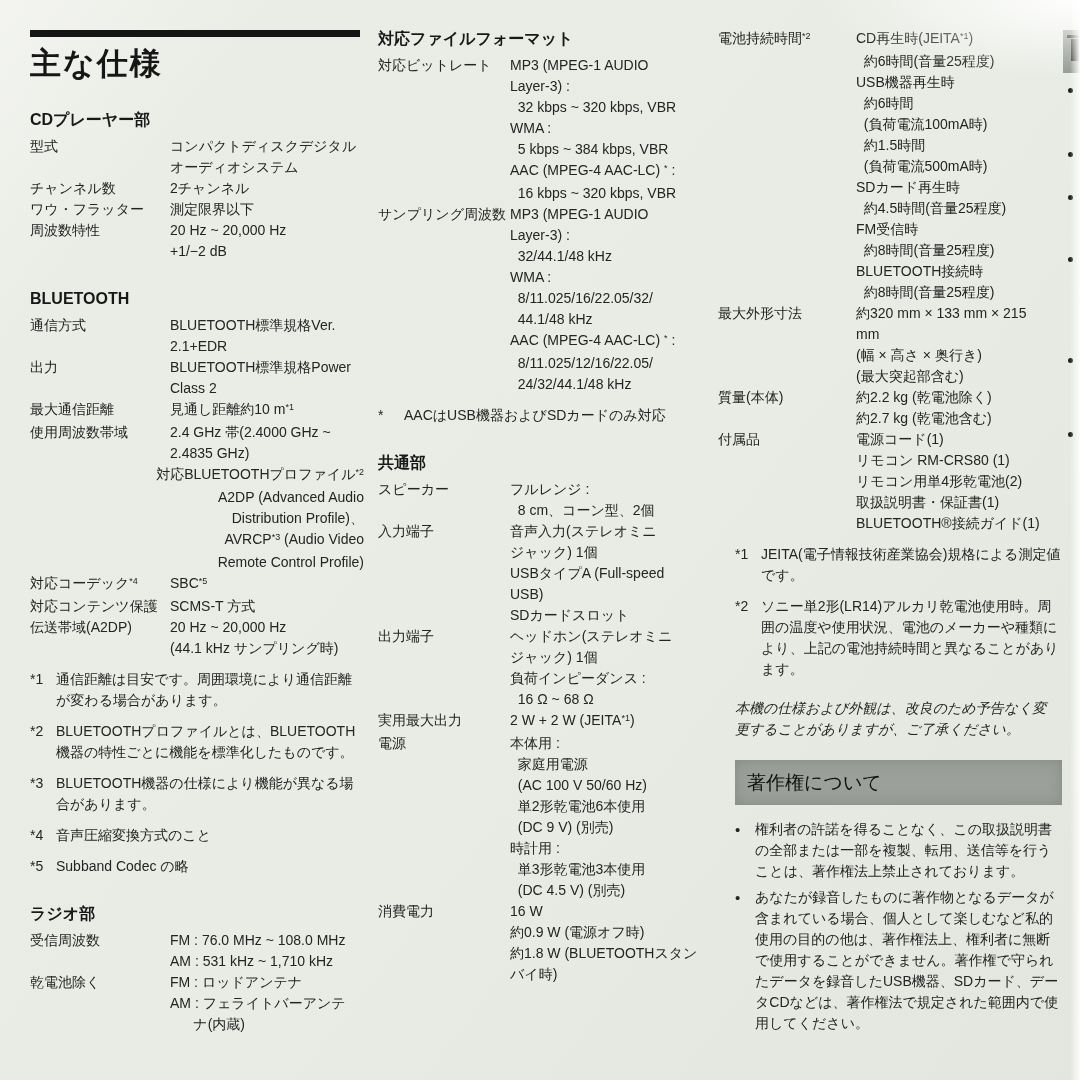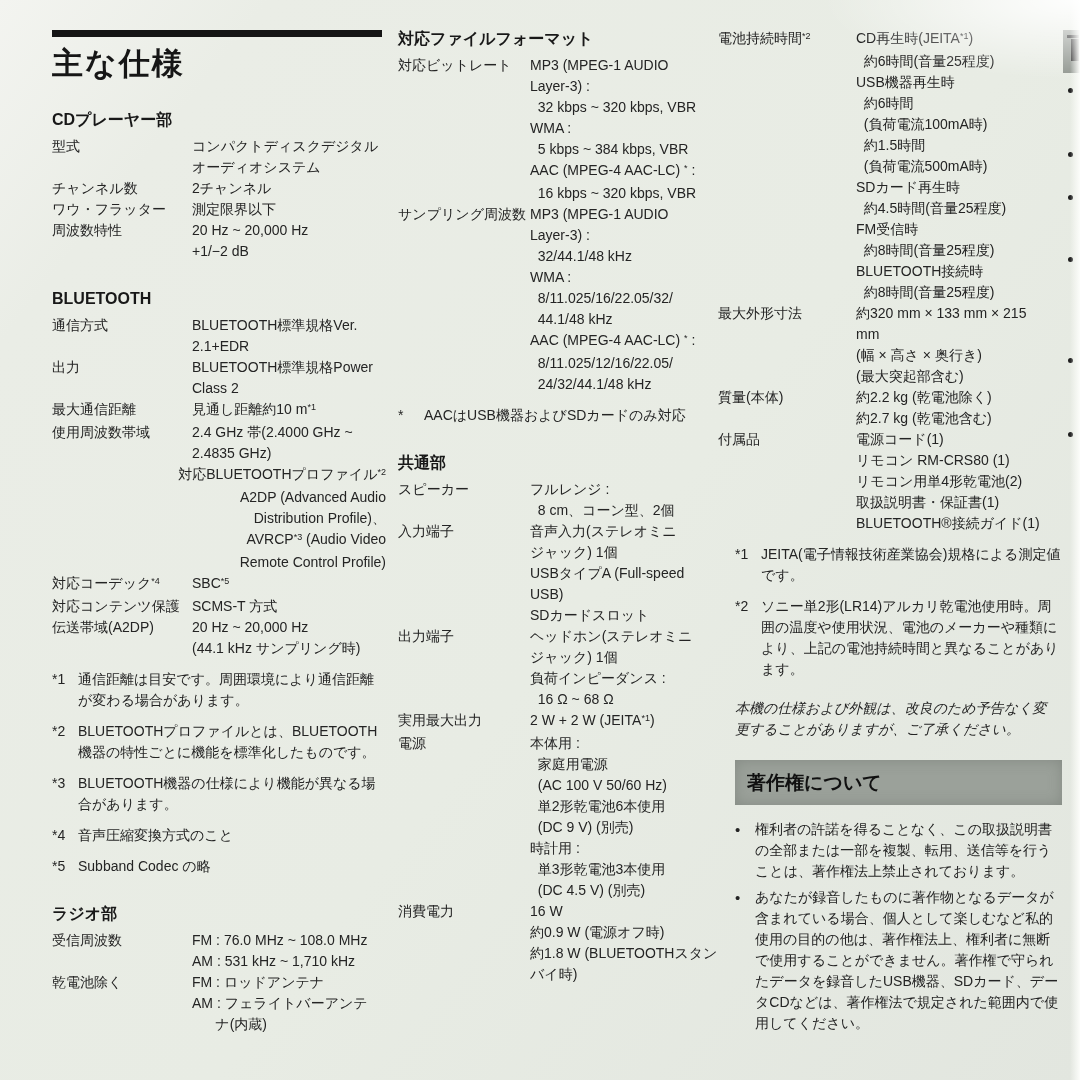--- a/index.html
+++ b/index.html
@@ -14,22 +14,22 @@
     width:1080px;height:1080px;overflow:hidden;
     font-family:"Liberation Sans","DejaVu Sans",sans-serif;
     color:var(--ink);
   }
   .page{
     position:relative;width:1080px;height:1080px;
     background:linear-gradient(128deg,#f3f4f0 0%,#eaede6 14%,#e8ece4 55%,#e2e6df 100%);
   }
   
   .col{position:absolute;top:28px;font-size:14px;line-height:21px;}
-  .col-left{left:52px;width:334px;--labelw:140px;}
-  .col-mid{left:398px;width:332px;--labelw:132px;}
+  .col-left{left:30px;width:334px;--labelw:140px;}
+  .col-mid{left:378px;width:332px;--labelw:132px;}
   .col-right{left:718px;width:344px;--labelw:138px;}
 
   .title-bar{width:330px;height:7px;background:var(--rule);margin-top:2px;}
   h1.page-title{
     margin:7px 0 0 0;font-size:31px;line-height:40px;font-weight:bold;
     letter-spacing:2px;color:#161616;
   }
   .sections{display:block;}
   .col-left .sections{margin-top:25px;}
   .spec-section{margin-top:26px;}
@@ -47,21 +47,21 @@
   
   .fn{display:flex;margin-top:10px;}
   .fn-m{flex:0 0 26px;}
   .fn-t{flex:1;}
   
   .right-indent{margin-left:17px;margin-top:8px;}
   .notice{margin:18px 12px 0 0;white-space:normal;font-style:italic;}
   .copyright{margin-top:20px;}
   .copyright-banner{
     background:var(--banner);
-    color:#101010;font-weight:bold;font-size:19px;line-height:24px;
+    color:#101010;font-weight:normal;font-size:19px;line-height:24px;
     padding:11px 12px 10px 12px;
     box-shadow:inset 0 0 14px rgba(90,95,88,.35);
   }
   ul.bullets{list-style:none;margin:14px 0 0 0;padding:0;}
   ul.bullets li{display:flex;margin-bottom:5px;}
   .bullet-m{flex:0 0 20px;font-size:15px;}
   .bullet-t{flex:1;}
   
   .edge{position:absolute;left:1060px;top:0;width:20px;height:1080px;}
   .edge-tab{

